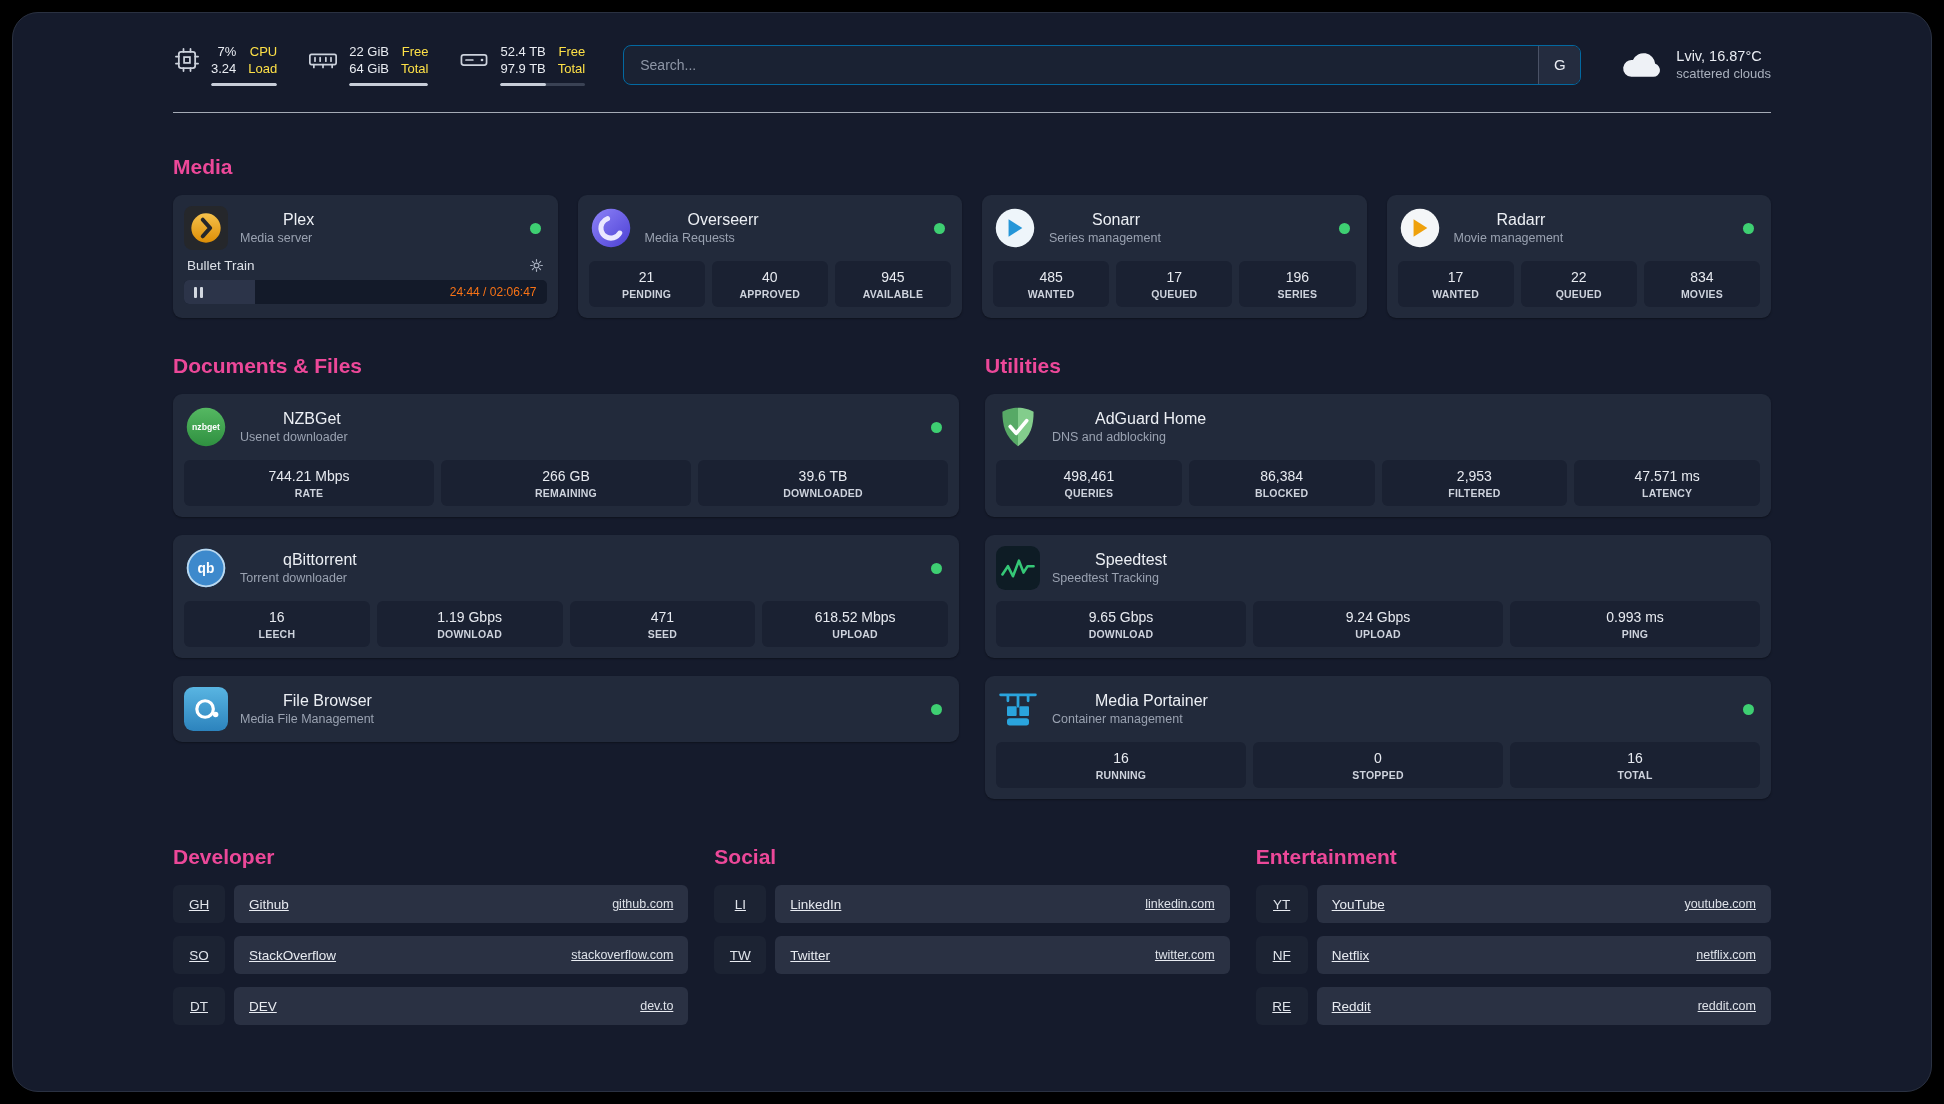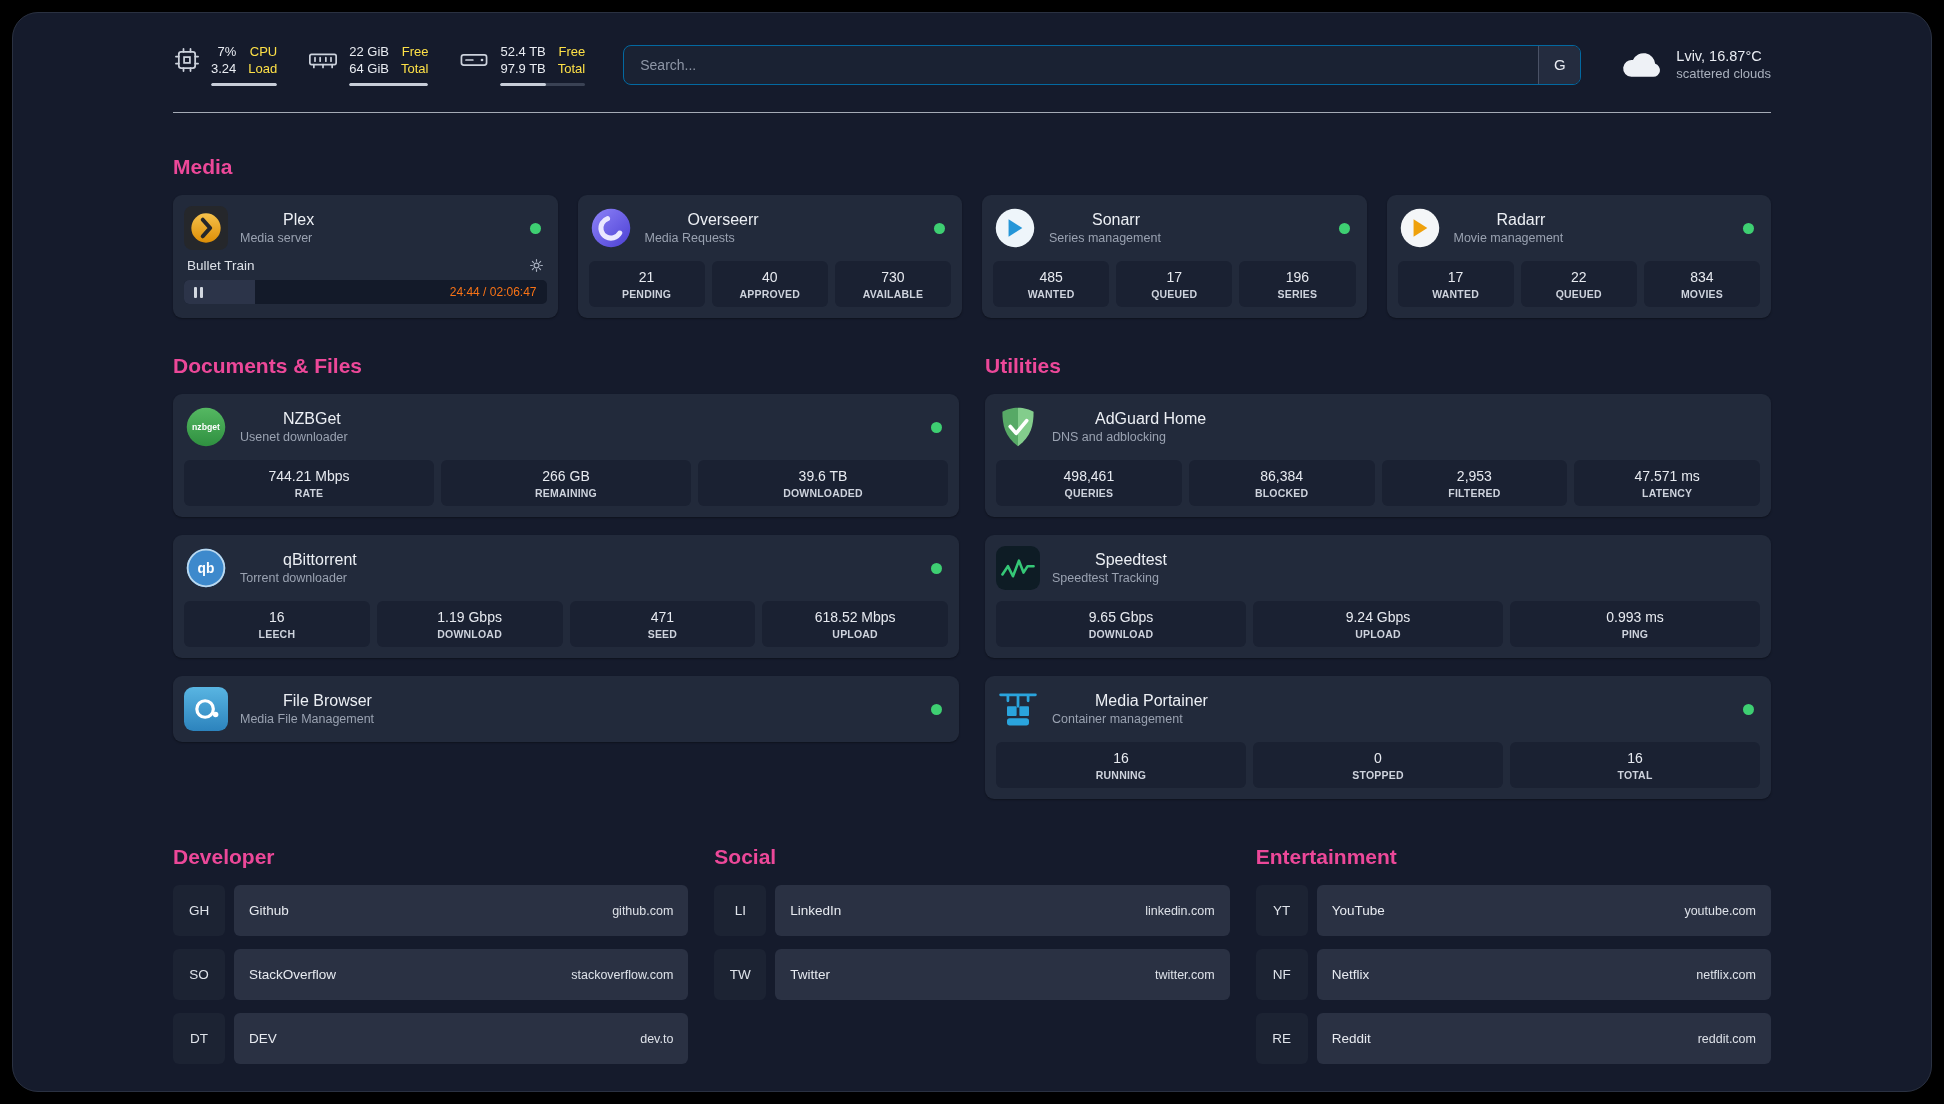--- a/index.html
+++ b/index.html
@@ -65,21 +65,21 @@
   .np-row { display:flex; align-items:center; font-size:13.5px; color:#dde1e8; padding:0 3px; }
   .gear { margin-left:auto; display:flex; cursor:pointer; }
   .np-bar { margin-top:7px; position:relative; height:24px; background:#131a29; border-radius:5px; display:flex; align-items:center; padding:0 10px; overflow:hidden; cursor:pointer; }
   .np-fill { position:absolute; left:0; top:0; bottom:0; width:19.5%; background:#2c3449; }
   .pause { position:relative; display:flex; gap:3px; cursor:pointer; }
   .pause i { width:3px; height:11px; background:#d3d8e0; border-radius:1px; }
   .np-time { position:relative; margin-left:auto; font-size:12px; color:#f97316; }
 
   
   .bookmarks-grid { display:grid; grid-template-columns:repeat(3,1fr); gap:26px; margin-top:46px; }
-  .bm-row { display:flex; gap:9px; margin-bottom:13px; height:51px; cursor:pointer; }
+  .bm-row { display:flex; gap:9px; margin-bottom:13px; height:38px; cursor:pointer;text-decoration:underline; }
   .bm-abbr { width:52px; flex:0 0 52px; background:#1c2333; border-radius:6px; display:flex; align-items:center; justify-content:center; font-size:13.5px; color:#dfe3ea; }
   .bm-bar { flex:1; background:#2a3143; border-radius:6px; display:flex; align-items:center; padding:8px 15px; }
   .bm-name { font-size:13.5px; color:#e7eaf0; }
   .bm-url { margin-left:auto; font-size:12.5px; color:#dde1e8; }
 </style>
 </head>
 <body>
 
 <div class="app">
   <div class="container">
@@ -248,21 +248,21 @@
         <div class="stats">
           <div class="stat">
               <div class="v">21</div>
               <div class="l">PENDING</div>
             </div>
           <div class="stat">
               <div class="v">40</div>
               <div class="l">APPROVED</div>
             </div>
           <div class="stat">
-              <div class="v">730</div>
+              <div class="v">945</div>
               <div class="l">AVAILABLE</div>
             </div>
         </div>
       </div>
 
       <div class="card">
         <div class="card-header">
           <span class="app-icon">
             <svg viewBox="0 0 48 48">
                 <circle cx="24" cy="24" r="21" fill="#eef5fa"></circle>

